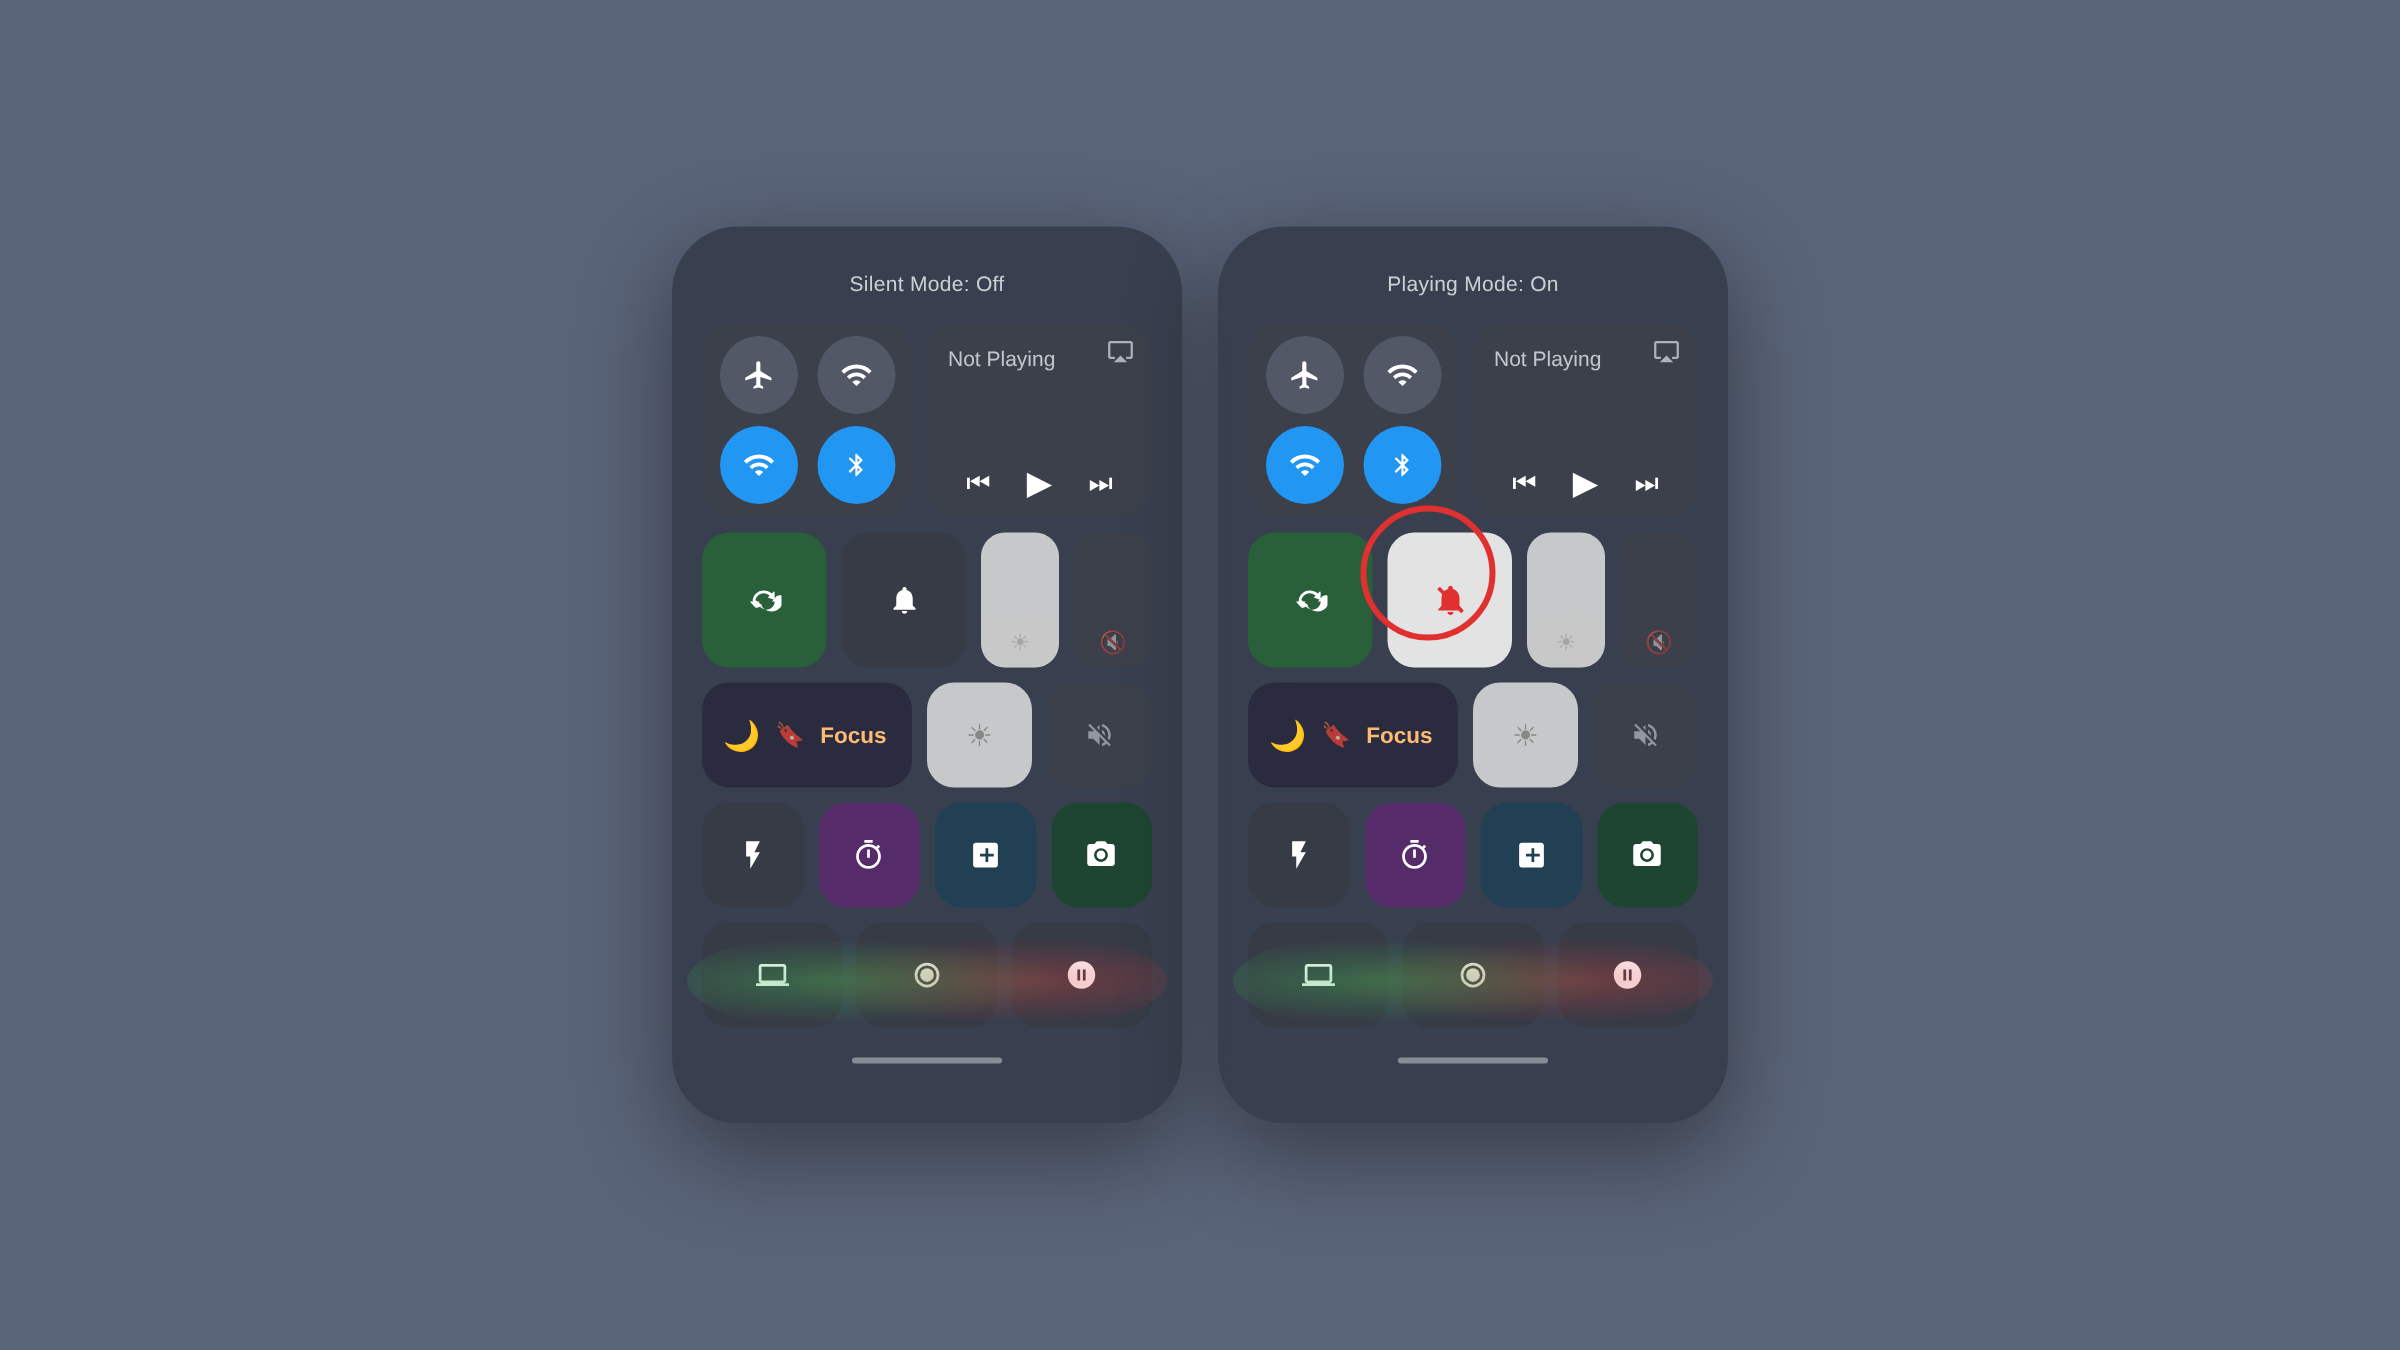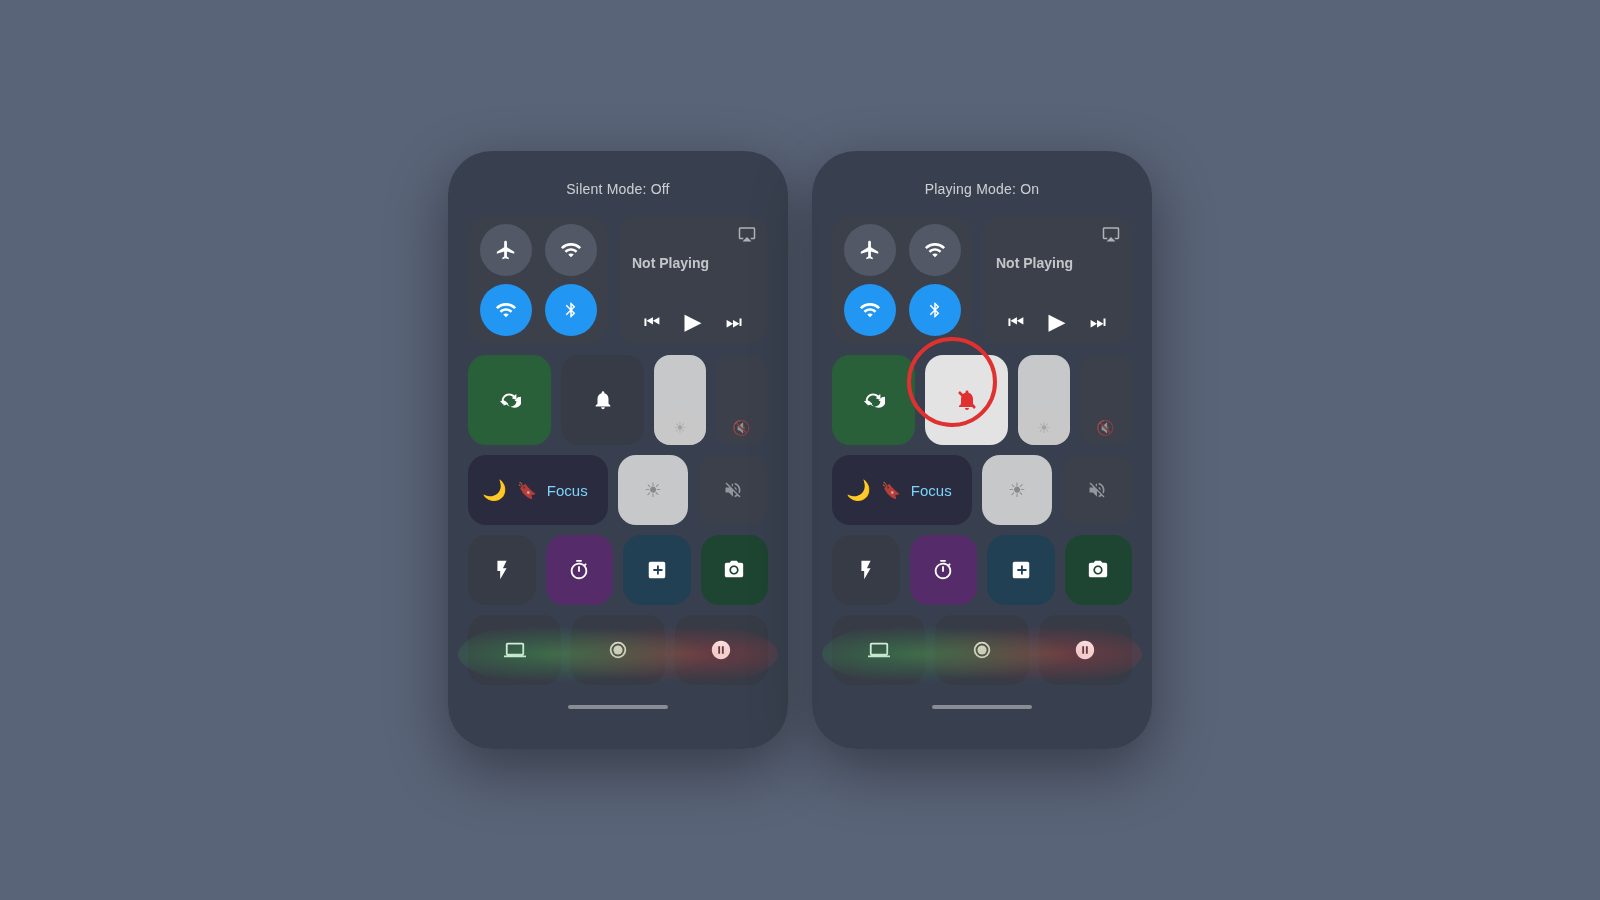--- a/index.html
+++ b/index.html
@@ -68,22 +68,22 @@
       position: absolute;
       top: 10px;
       right: 12px;
       color: rgba(255,255,255,0.6);
       font-size: 16px;
     }
 
     .not-playing-text {
       color: rgba(255,255,255,0.7);
       font-size: 14px;
-      font-weight: 700;
-      margin-top: 28px;
+      font-weight: 400;
+      margin-top: 4px;
       margin-bottom: auto;
     }
 
     .playback-controls {
       display: flex;
       align-items: center;
       justify-content: space-around;
       margin-top: 8px;
     }
 
@@ -131,23 +131,23 @@
       background: rgba(40, 40, 60, 0.85);
       border-radius: 18px;
       display: flex;
       align-items: center;
       padding: 0 14px;
       gap: 10px;
       cursor: pointer;
     }
 
     .focus-label {
-      color: #7dd3fc;
+      color: #fdba74;
       font-size: 15px;
-      font-weight: 400;
+      font-weight: 700;
     }
 
     .brightness-sm {
       width: 70px;
       height: 70px;
       background: rgba(220,220,220,0.88);
       border-radius: 18px;
       display: flex;
       align-items: center;
       justify-content: center;

